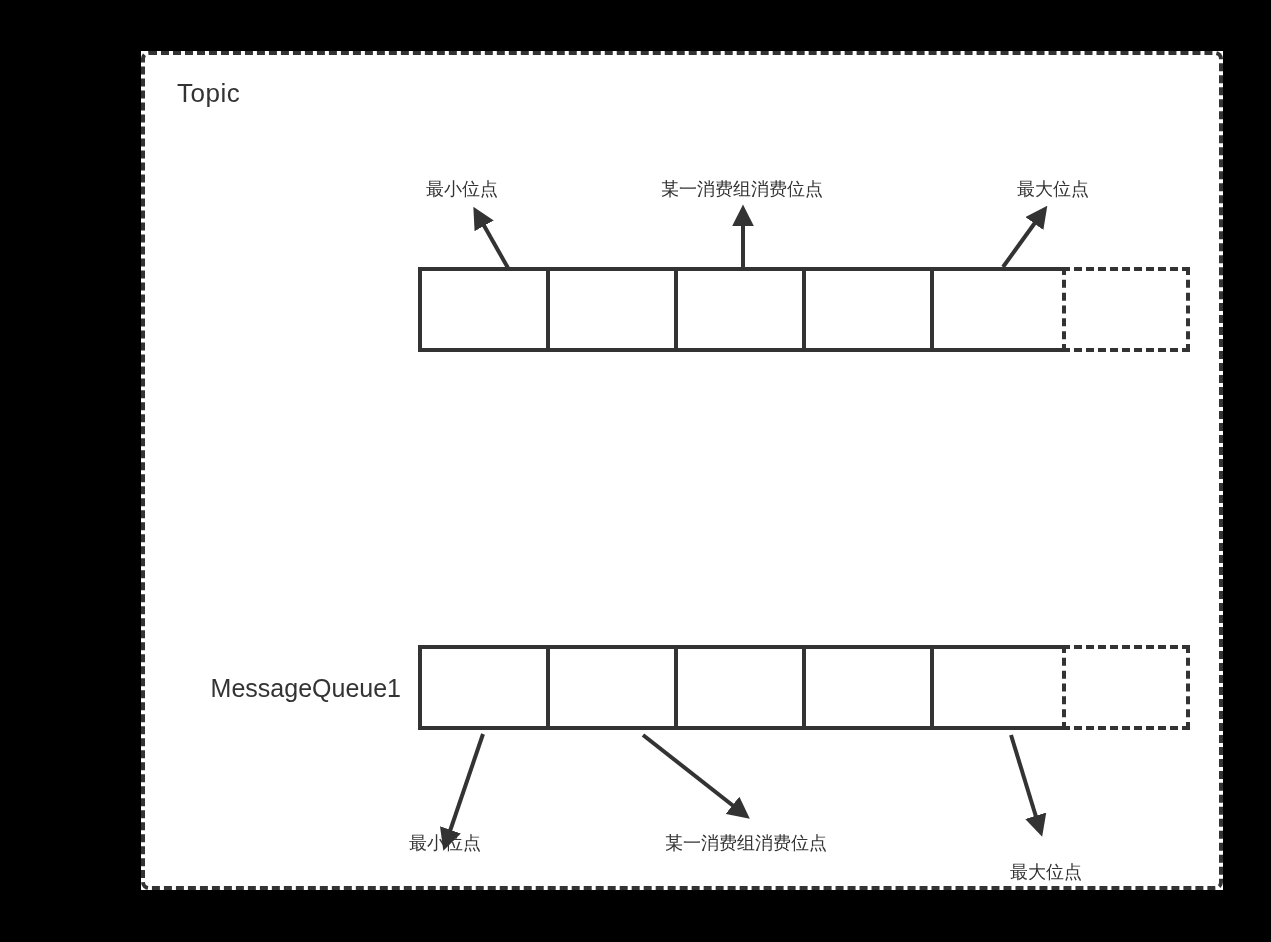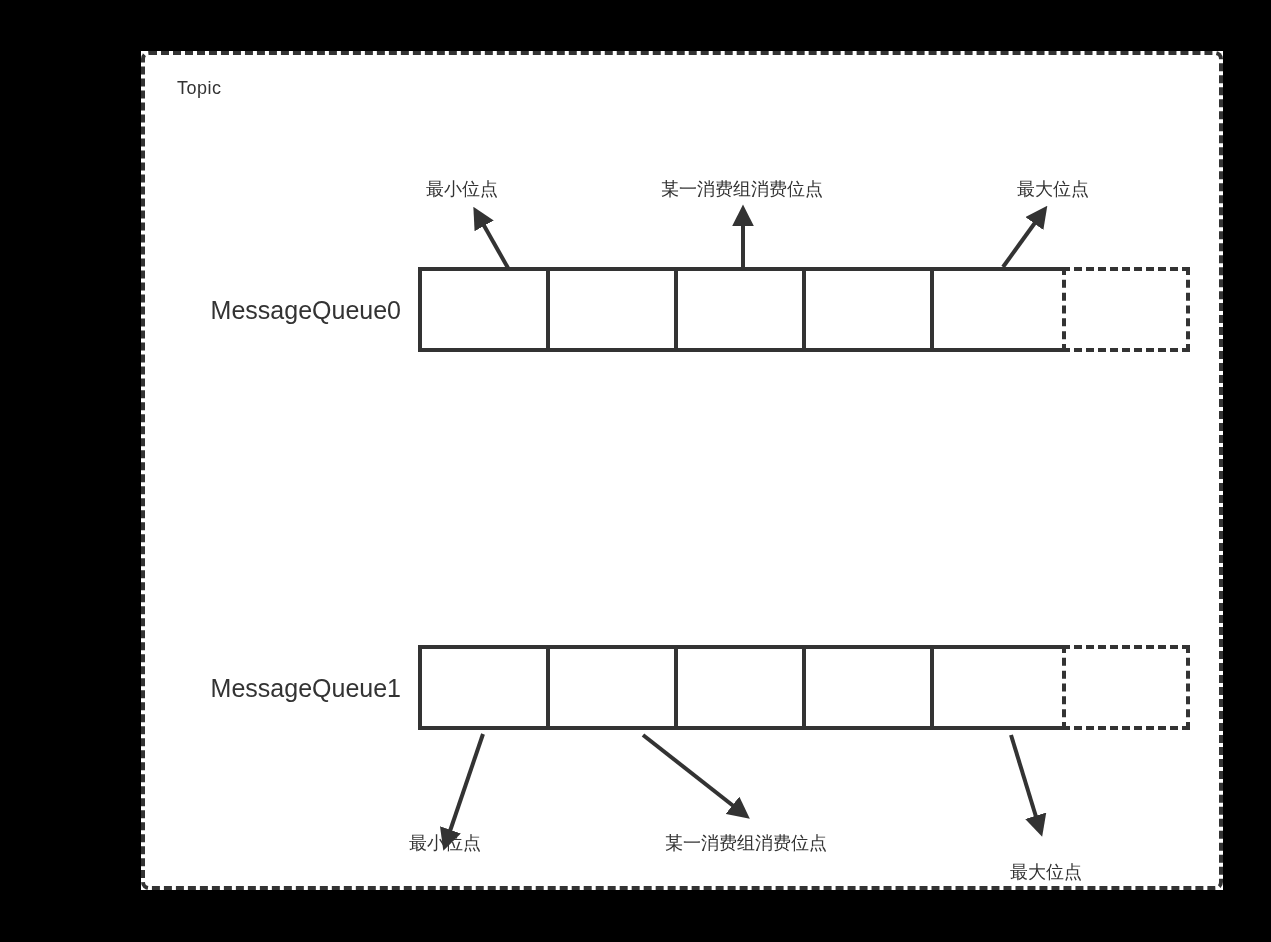--- a/index.html
+++ b/index.html
@@ -29,21 +29,21 @@
     position: absolute;
     inset: 0;
     border: 4px dashed #333333;
     border-radius: 8px;
     pointer-events: none;
   }
   .topic-label {
     position: absolute;
     left: 36px;
     top: 27px;
-    font-size: 18px;
+    font-size: 26px;
     font-weight: 500;
     color: #333333;
     letter-spacing: 0.5px;
     white-space: nowrap;
   }
   .queue-label {
     position: absolute;
     left: 20px;
     width: 240px;
     text-align: right;
@@ -107,21 +107,20 @@
 <div class="stage">
   <div class="panel">
     <div class="panel-border"></div>
 
     <div class="topic-label">Topic</div>
 
     <div class="annotation ann-top-min">最小位点</div>
     <div class="annotation ann-top-group">某一消费组消费位点</div>
     <div class="annotation ann-top-max">最大位点</div>
 
-    <div class="queue-label q0">MessageQueue0</div>
     <div class="queue-cells q0">
         <div class="cell"></div>
         <div class="cell"></div>
         <div class="cell"></div>
         <div class="cell"></div>
         <div class="cell no-right"></div>
         <div class="cell dashed"></div>
       </div>
 
     <div class="queue-label q1">MessageQueue1</div>

